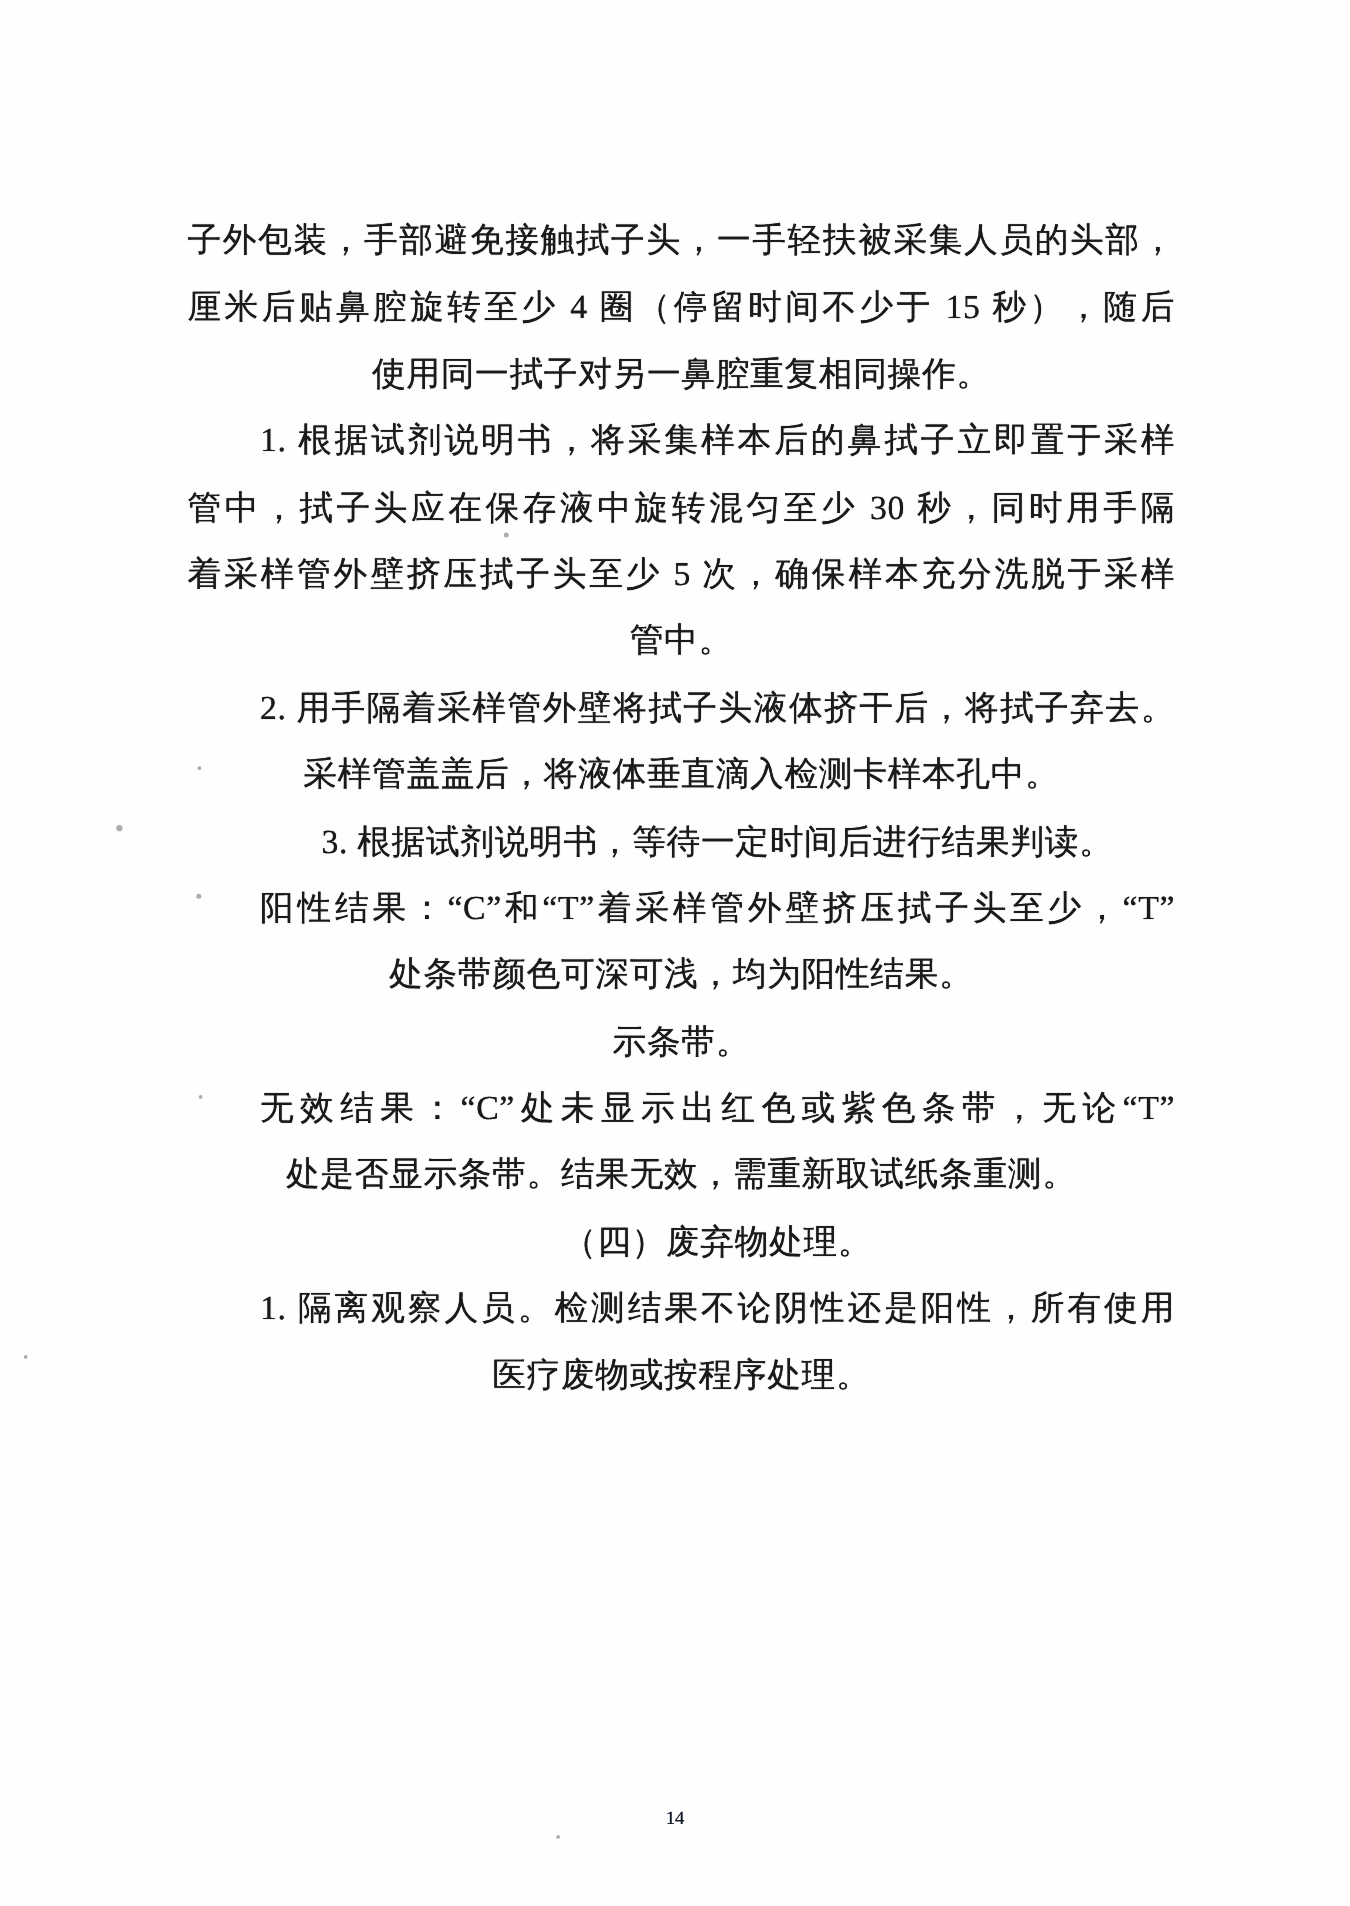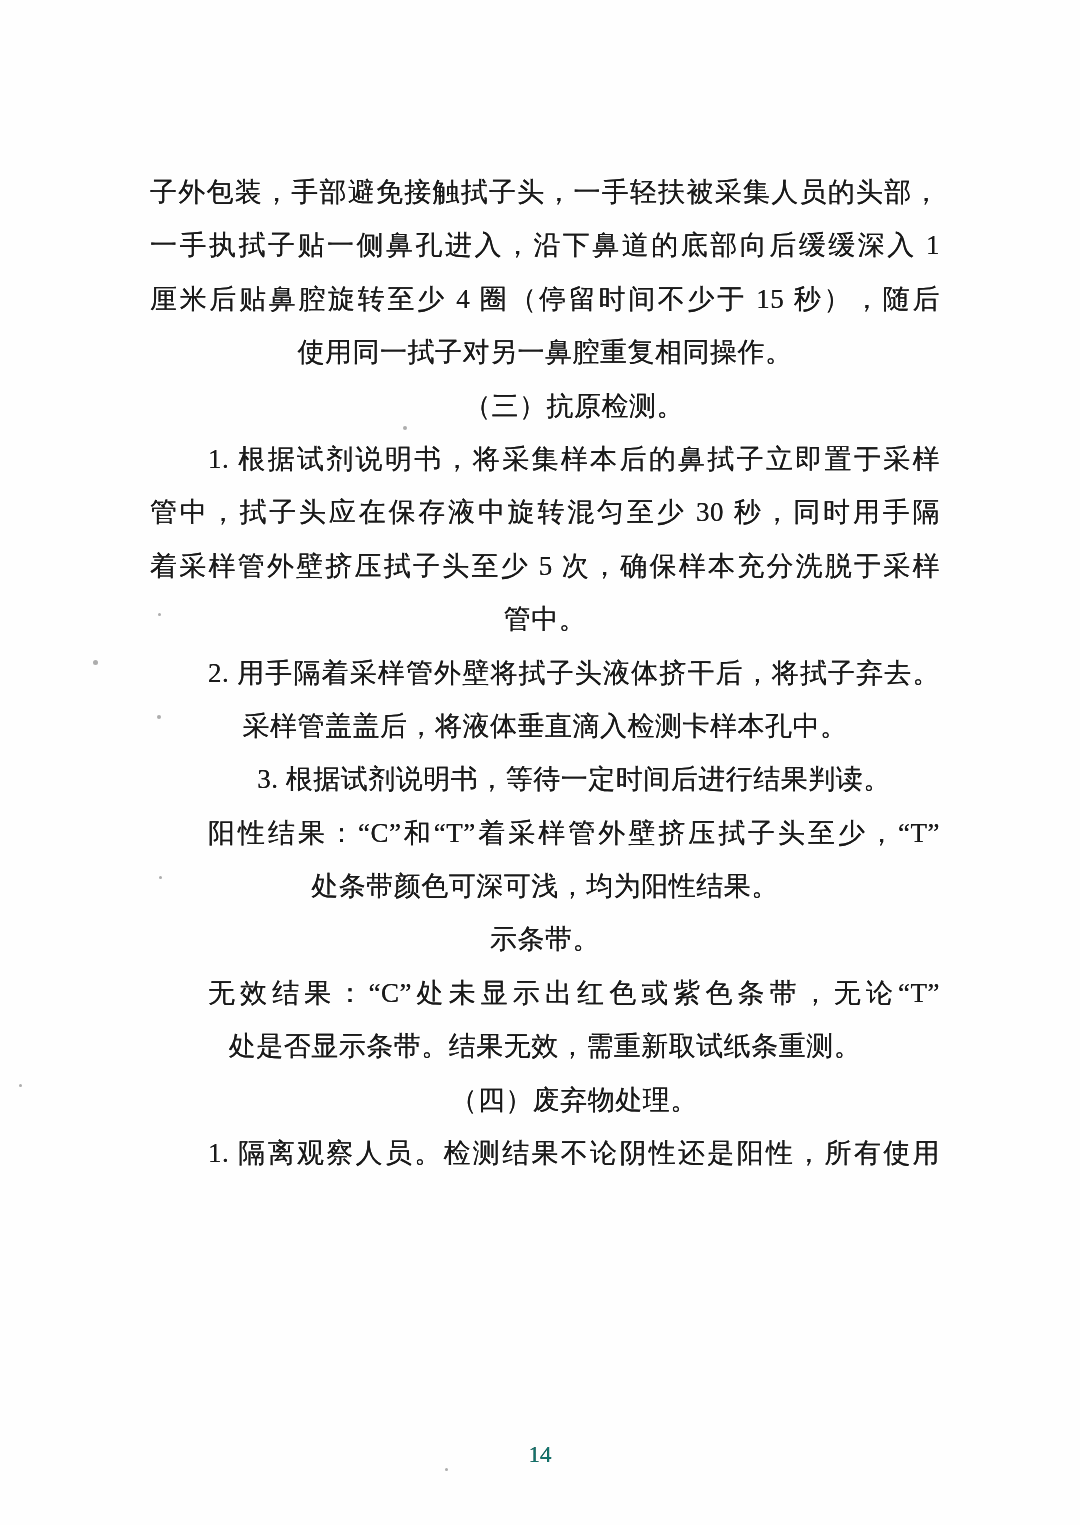--- a/index.html
+++ b/index.html
@@ -40,57 +40,56 @@
   }
   .line.indent {
     text-indent: 58px;
   }
   .pagenum {
     position: absolute;
     left: 500px;
     top: 1440px;
     width: 80px;
     text-align: center;
-    font-size: 23px;
+    font-size: 15px;
     line-height: 30px;
-    color: #0f766e;
+    color: #0f172a;
     text-shadow: 0 0 0.5px #1a1a1a;
   }
   .speck {
     position: absolute;
     background: #6a6a6a;
     border-radius: 50%;
     opacity: 0.55;
   }
 </style>
 </head>
 <body>
 
 <div class="page">
 
   <div class="textblock" id="textblock">
       <div class="line fill">子外包装，手部避免接触拭子头，一手轻扶被采集人员的头部，</div>
-      <div class="line fill">一手执拭子贴一侧鼻孔进入，沿下鼻道的底部向后缓缓深入 1</div>
       <div class="line fill">厘米后贴鼻腔旋转至少 4 圈（停留时间不少于 15 秒），随后</div>
       <div class="line">使用同一拭子对另一鼻腔重复相同操作。</div>
-      <div class="line indent">（三）抗原检测。</div>
       <div class="line fill indent">1. 根据试剂说明书，将采集样本后的鼻拭子立即置于采样</div>
       <div class="line fill">管中，拭子头应在保存液中旋转混匀至少 30 秒，同时用手隔</div>
       <div class="line fill">着采样管外壁挤压拭子头至少 5 次，确保样本充分洗脱于采样</div>
       <div class="line">管中。</div>
       <div class="line fill indent">2. 用手隔着采样管外壁将拭子头液体挤干后，将拭子弃去。</div>
       <div class="line">采样管盖盖后，将液体垂直滴入检测卡样本孔中。</div>
       <div class="line indent">3. 根据试剂说明书，等待一定时间后进行结果判读。</div>
       <div class="line fill indent">阳性结果：“C”和“T”着采样管外壁挤压拭子头至少，“T”</div>
       <div class="line">处条带颜色可深可浅，均为阳性结果。</div>
       <div class="line">示条带。</div>
       <div class="line fill indent">无效结果：“C”处未显示出红色或紫色条带，无论“T”</div>
       <div class="line">处是否显示条带。结果无效，需重新取试纸条重测。</div>
       <div class="line indent">（四）废弃物处理。</div>
       <div class="line fill indent">1. 隔离观察人员。检测结果不论阴性还是阳性，所有使用</div>
+      <div class="line">医疗废物或按程序处理。</div>
     </div>
 
   <div class="pagenum">14</div>
 
   <div class="speck" style="left:403px; top:426px; width:4px; height:4px;"></div>
   <div class="speck" style="left:93px;  top:660px; width:5px; height:5px;"></div>
   <div class="speck" style="left:158px; top:613px; width:3px; height:3px;"></div>
   <div class="speck" style="left:157px; top:715px; width:4px; height:4px;"></div>
   <div class="speck" style="left:159px; top:876px; width:3px; height:3px;"></div>
   <div class="speck" style="left:19px;  top:1084px; width:3px; height:3px;"></div>

